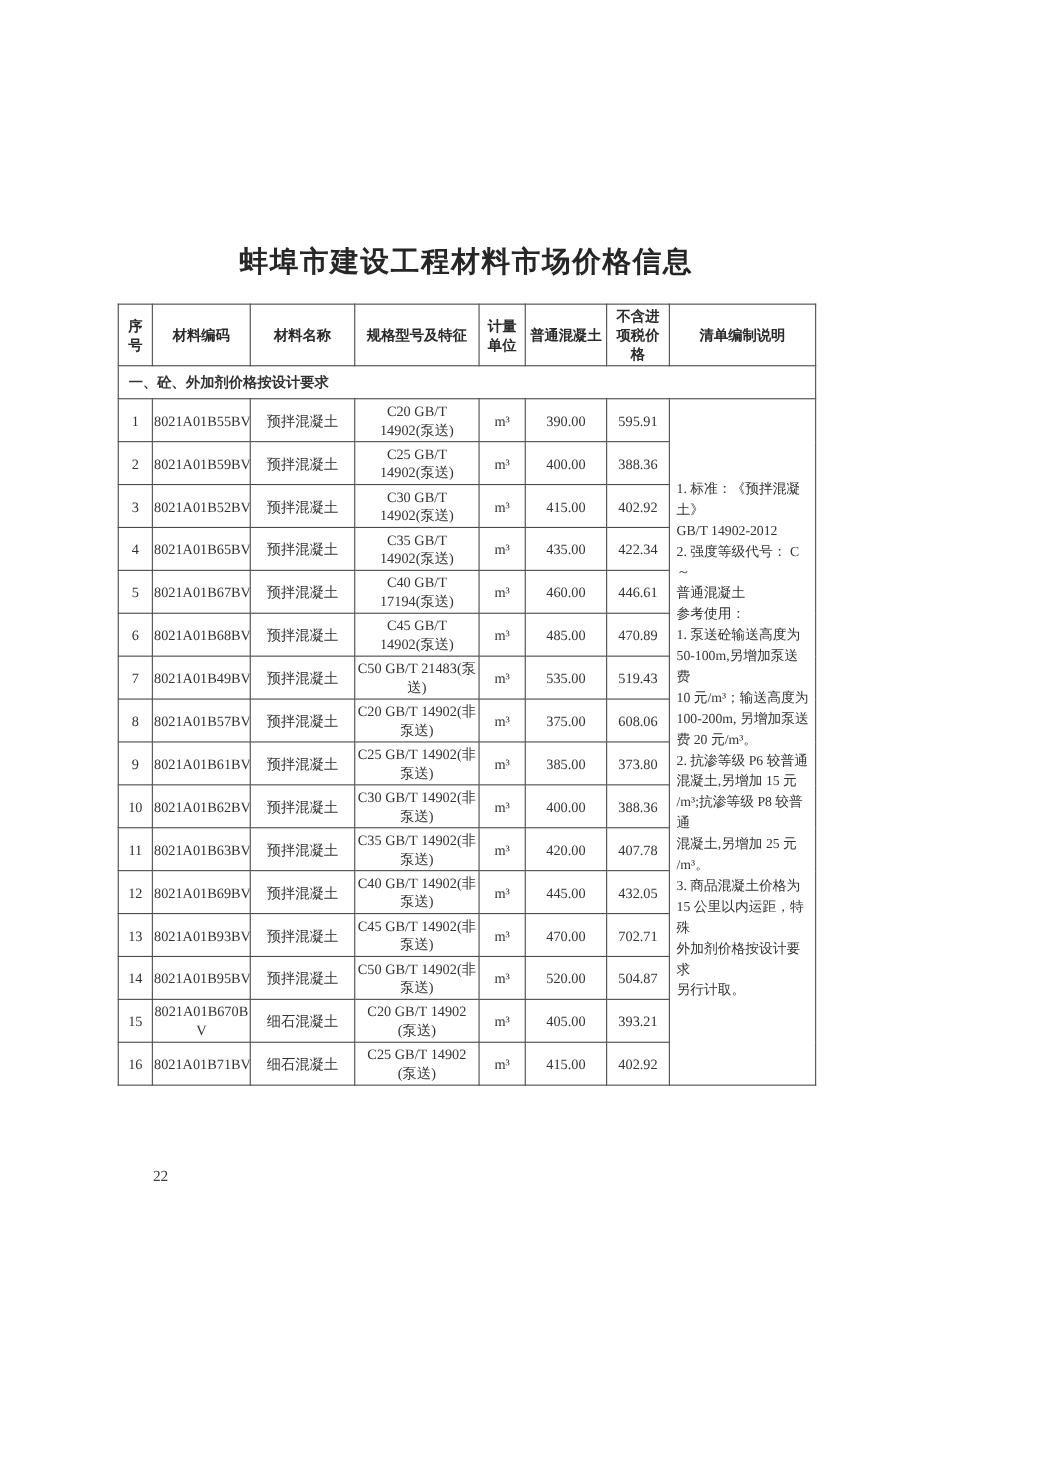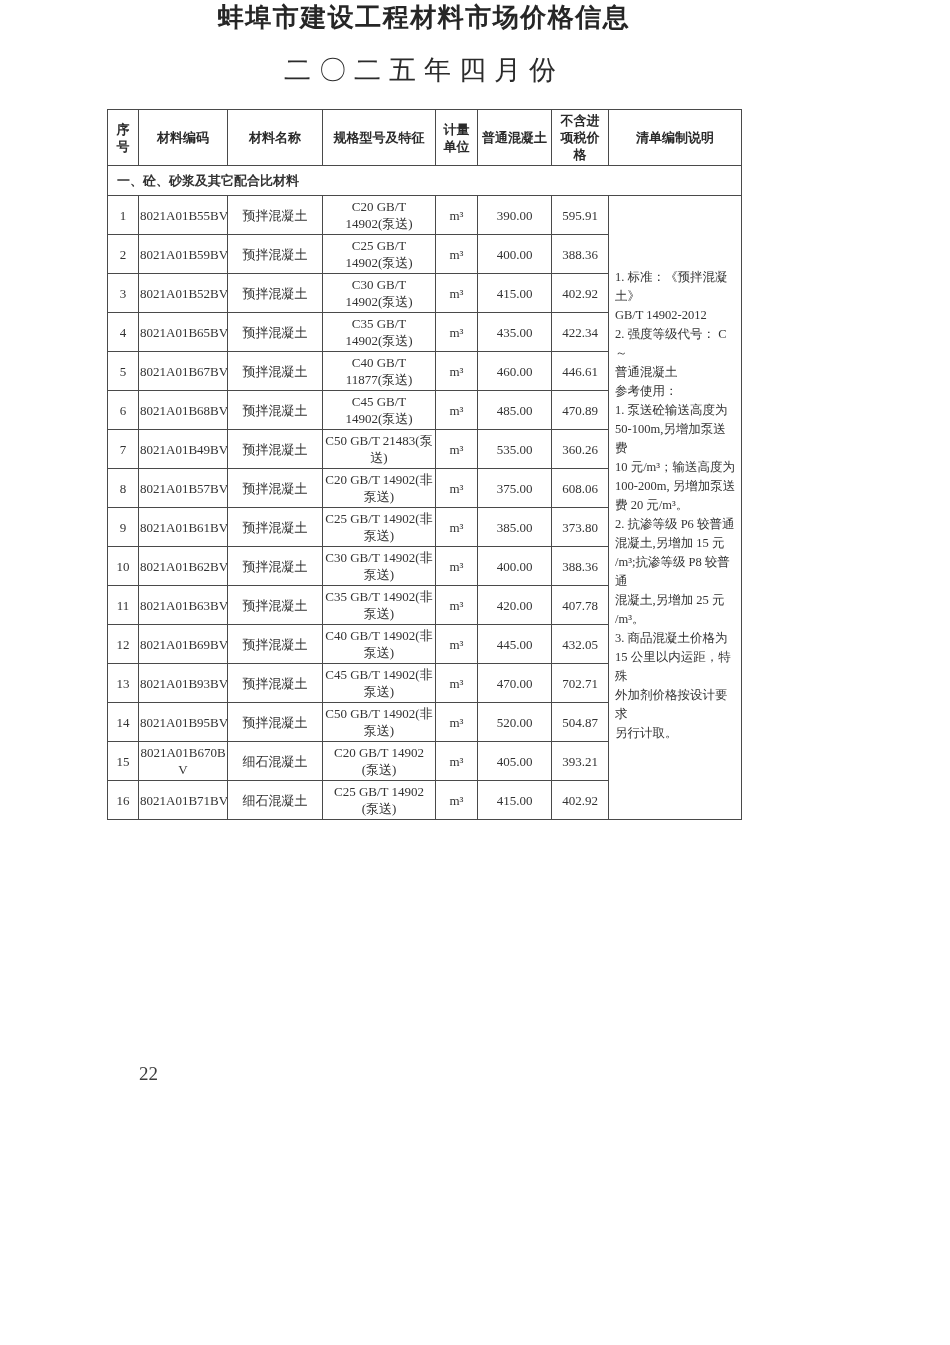--- a/index.html
+++ b/index.html
@@ -12,21 +12,21 @@
     font-family: "Liberation Serif", "DejaVu Serif", serif;
     color: #2e2e2e;
     overflow: hidden;
   }
   .content {
     position: absolute;
     left: 107px;
     top: 0;
     width: 634px;
   }
-  .titles { text-align: center; }
+  .titles { text-align: center; padding-top: 220px; }
   .doc-title {
     margin: 0;
     font-size: 26px;
     font-weight: bold;
     letter-spacing: 1.5px;
     color: #262626;
   }
   .doc-month {
     margin: 17px 0 0 0;
     font-size: 27px;
@@ -74,33 +74,32 @@
     text-align: left;
     vertical-align: middle;
     font-size: 12.5px;
     line-height: 19px;
     padding: 4px 5px 8px 6px;
   }
   .page-number {
     position: absolute;
     left: 139px;
     top: 1063px;
-    font-size: 19px;
+    font-size: 14px;
     color: #3c3c3c;
   }
 </style>
 </head>
 <body>
 
 <div class="sheet">
   <div class="content">
 
     <div class="titles">
       <h1 class="doc-title">蚌埠市建设工程材料市场价格信息</h1>
-      <h2 class="doc-month">二〇二五年四月份</h2>
     </div>
 
     <table class="price-table">
       <colgroup>
         <col style="width:31px">
           <col style="width:89px">
           <col style="width:95px">
           <col style="width:113px">
         <col style="width:42px">
           <col style="width:74px">
@@ -118,21 +117,21 @@
 单位</th>
           <th>普通混凝土</th>
           <th>不含进
 项税价
 格</th>
           <th>清单编制说明</th>
         </tr>
       </thead>
       <tbody>
         <tr class="section-row">
-          <td colspan="8">一、砼、砂浆及其它配合比材料</td>
+          <td colspan="8">一、砼、外加剂价格按设计要求</td>
         </tr>
       <tr>
             <td>1</td>
             <td>8021A01B55BV</td>
             <td>预拌混凝土</td>
             <td>C20  GB/T
 14902(泵送)</td>
             <td>m³</td>
             <td>390.00</td>
             <td>595.91</td>
@@ -184,21 +183,21 @@
 14902(泵送)</td>
             <td>m³</td>
             <td>435.00</td>
             <td>422.34</td>
           </tr>
           <tr>
             <td>5</td>
             <td>8021A01B67BV</td>
             <td>预拌混凝土</td>
             <td>C40  GB/T
-11877(泵送)</td>
+17194(泵送)</td>
             <td>m³</td>
             <td>460.00</td>
             <td>446.61</td>
           </tr>
           <tr>
             <td>6</td>
             <td>8021A01B68BV</td>
             <td>预拌混凝土</td>
             <td>C45  GB/T
 14902(泵送)</td>
@@ -207,21 +206,21 @@
             <td>470.89</td>
           </tr>
           <tr>
             <td>7</td>
             <td>8021A01B49BV</td>
             <td>预拌混凝土</td>
             <td>C50 GB/T 21483(泵
 送)</td>
             <td>m³</td>
             <td>535.00</td>
-            <td>360.26</td>
+            <td>519.43</td>
           </tr>
           <tr>
             <td>8</td>
             <td>8021A01B57BV</td>
             <td>预拌混凝土</td>
             <td>C20 GB/T 14902(非
 泵送)</td>
             <td>m³</td>
             <td>375.00</td>
             <td>608.06</td>

